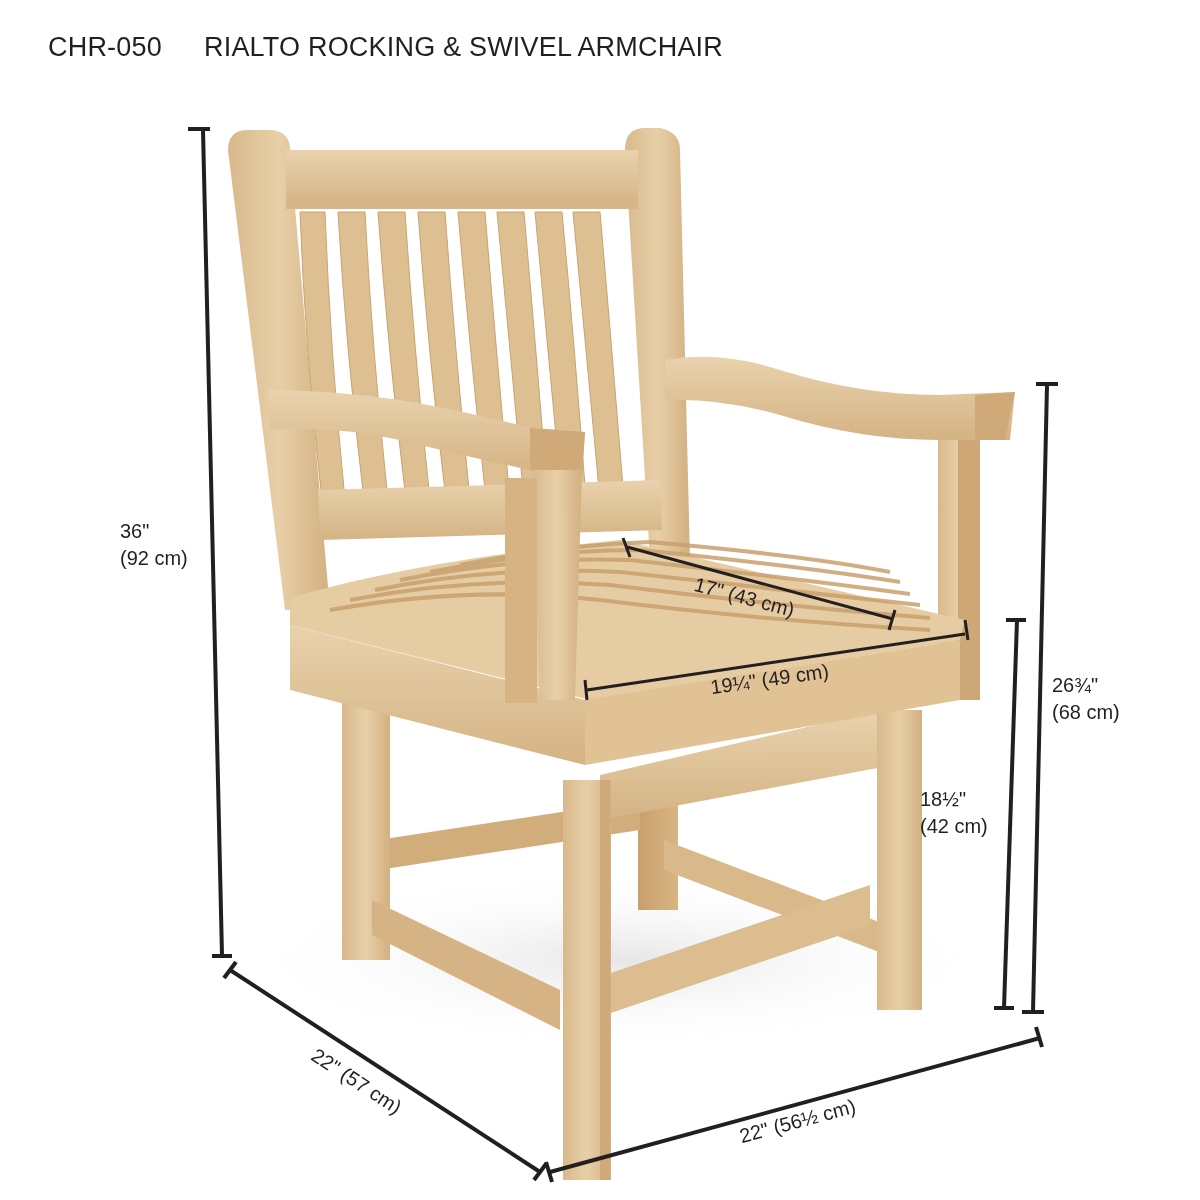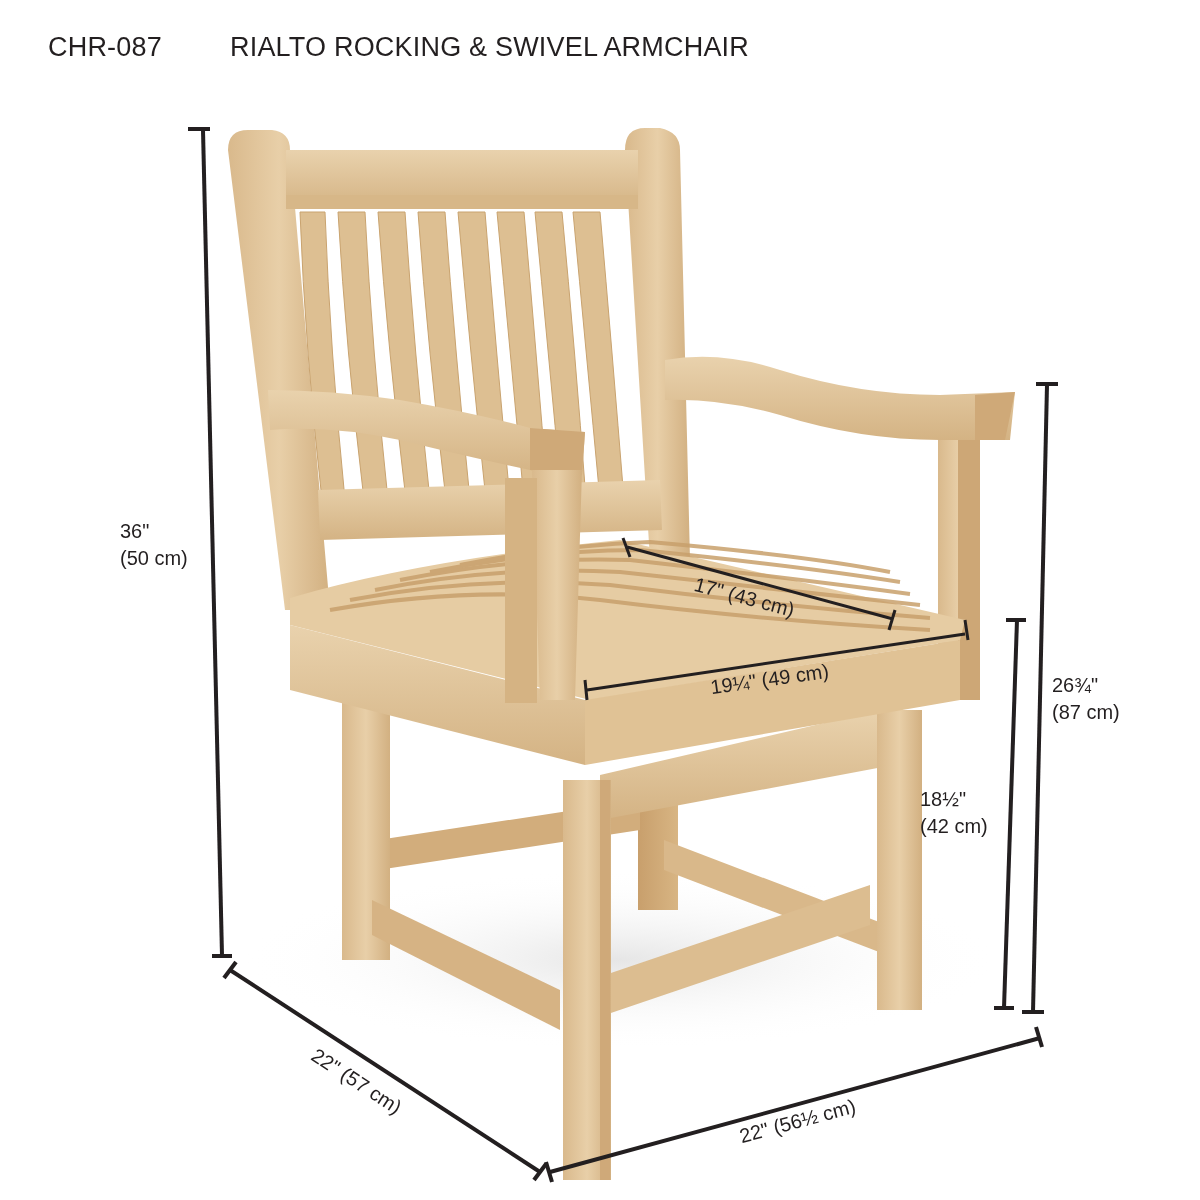--- a/index.html
+++ b/index.html
@@ -1,28 +1,28 @@
 <!DOCTYPE html>
 <html><head>
 <meta charset="utf-8">
 <style>
   html, body { margin: 0; padding: 0; background: #ffffff; }
   body { width: 1200px; height: 1200px; position: relative; overflow: hidden;
          font-family: "Liberation Sans", "DejaVu Sans", sans-serif; color: #231f20; }
   .title { position: absolute; top: 32px; font-size: 27px; letter-spacing: 0.2px; color: #231f20; }
   .sku { left: 48px; }
-  .name { left: 230px; text-align: right; }
+  .name { left: 204px; text-align: right; }
   svg.drawing { position: absolute; left: 0; top: 0; }
   .dim-label { position: absolute; font-size: 20px; line-height: 27px; color: #231f20; white-space: nowrap; }
   .rot { transform-origin: center center; }
 </style>
 </head>
 <body>
 
-<div class="title sku">CHR-087</div>
+<div class="title sku">CHR-050</div>
 <div class="title name">RIALTO ROCKING &amp; SWIVEL ARMCHAIR</div>
 
 <svg class="drawing" width="1200" height="1200" viewBox="0 0 1200 1200">
   <defs>
     <linearGradient id="woodA" x1="0" y1="0" x2="1" y2="0">
       <stop offset="0" stop-color="#d9b98c"></stop>
       <stop offset="0.5" stop-color="#e8cfa8"></stop>
       <stop offset="1" stop-color="#d2b081"></stop>
     </linearGradient>
     <linearGradient id="woodB" x1="0" y1="0" x2="0" y2="1">
@@ -145,26 +145,26 @@
     <line x1="534" y1="1180" x2="546" y2="1164"></line>
 
     <line x1="550" y1="1172" x2="1040" y2="1038"></line>
     <line x1="546" y1="1162" x2="552" y2="1182"></line>
     <line x1="1036" y1="1027" x2="1042" y2="1047"></line>
   </g>
 </svg>
 
 <div class="dim-label" style="left:120px; top:518px;">
   <div>36"</div>
-  <div>(50 cm)</div>
+  <div>(92 cm)</div>
 </div>
 
 <div class="dim-label" style="left:1052px; top:672px;">
   <div>26¾"</div>
-  <div>(87 cm)</div>
+  <div>(68 cm)</div>
 </div>
 
 <div class="dim-label" style="left:920px; top:786px;">
   <div>18½"</div>
   <div>(42 cm)</div>
 </div>
 
 <div class="dim-label rot" style="left:693px; top:584px; transform: rotate(15deg);">17" (43 cm)</div>
 
 <div class="dim-label rot" style="left:710px; top:666px; transform: rotate(-8deg);">19¼" (49 cm)</div>

